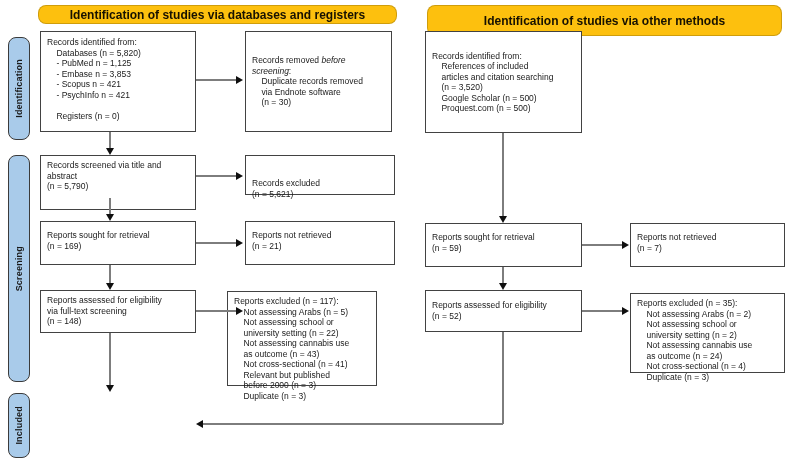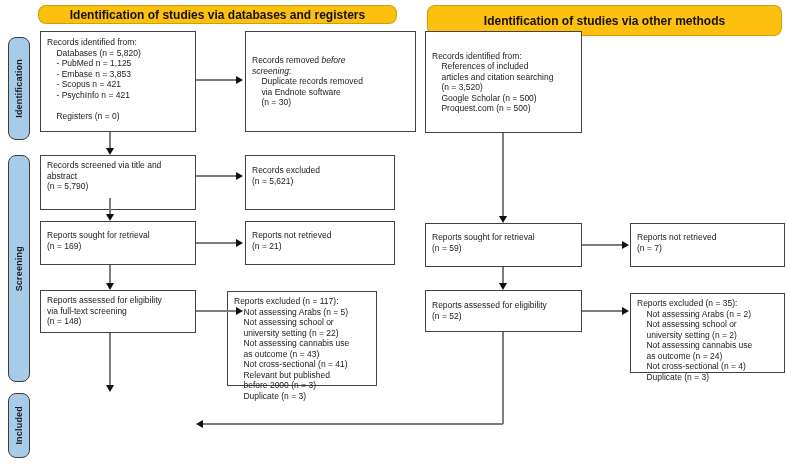--- a/index.html
+++ b/index.html
@@ -58,32 +58,32 @@
 
   <div class="box" style="left:40px;top:31px;width:156px;height:101px;padding-top:5px">Records identified from:
     Databases (n = 5,820)
     - PubMed n = 1,125
     - Embase n = 3,853
     - Scopus n = 421
     - PsychInfo n = 421
 
     Registers (n = 0)</div>
 
-  <div class="box vc" style="left:245px;top:31px;width:171px;height:101px">
+  <div class="box vc" style="left:245px;top:31px;width:147px;height:101px">
     <div><span>Records removed </span><i>before
 screening</i><span>:</span><span>
     Duplicate records removed
     via Endnote software
     (n = 30)</span></div>
   </div>
 
   <div class="box" style="left:40px;top:155px;width:156px;height:55px">Records screened via title and
 abstract
 (n = 5,790)</div>
-  <div class="box" style="left:245px;top:155px;width:150px;height:55px;padding-top:9px">Records excluded
+  <div class="box" style="left:245px;top:155px;width:150px;height:40px;padding-top:22px">Records excluded
 (n = 5,621)</div>
 
   <div class="box" style="left:40px;top:221px;width:156px;height:44px;padding-top:8px">Reports sought for retrieval
 (n = 169)</div>
   <div class="box" style="left:245px;top:221px;width:150px;height:44px;padding-top:8px">Reports not retrieved
 (n = 21)</div>
 
   <div class="box" style="left:40px;top:290px;width:156px;height:43px">Reports assessed for eligibility
 via full-text screening
 (n = 148)</div>

